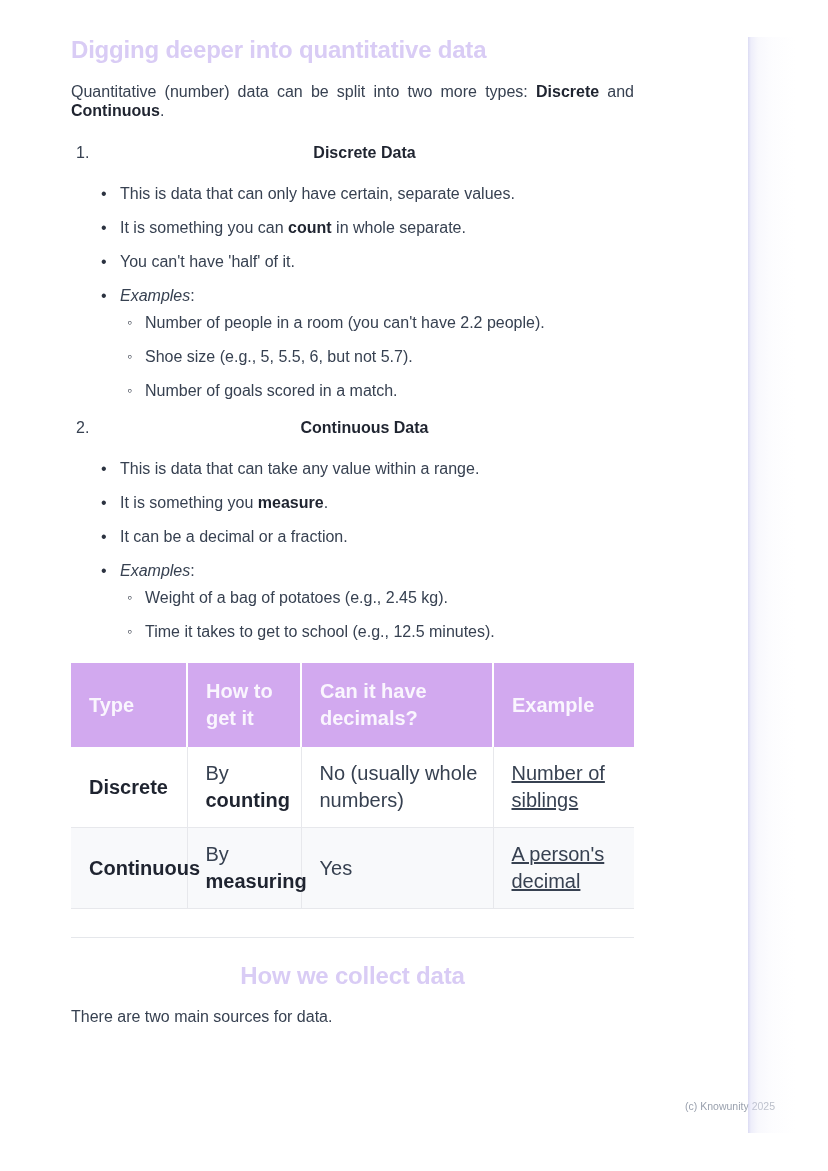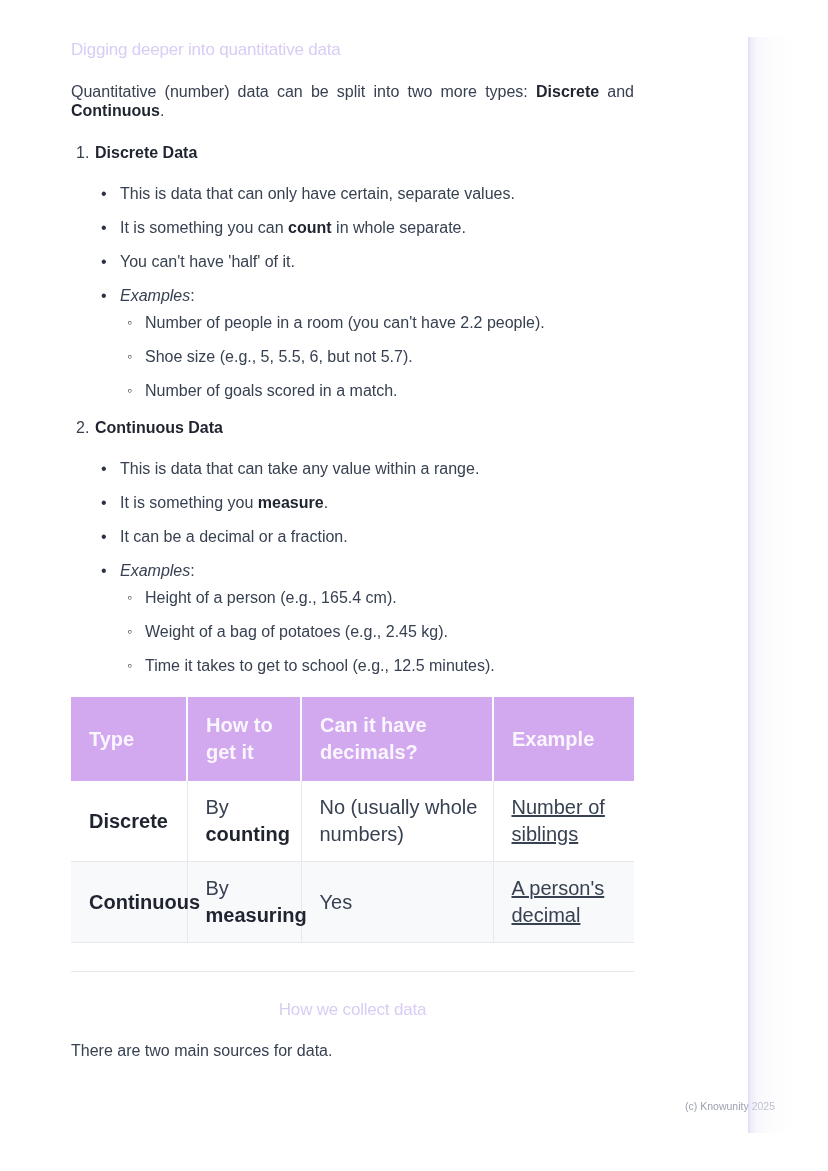--- a/index.html
+++ b/index.html
@@ -8,40 +8,40 @@
     width:828px; height:1171px;
     position:relative;
     font-family:"Liberation Sans", sans-serif;
     color:#374151;
     overflow:hidden;
   }
   .content {
     position:absolute; left:71px; top:36px; width:563px;
   }
   h1.sec-title, h2.sec-title {
-    font-size:17px; line-height:28px; font-weight:400;
+    font-size:24px; line-height:28px; font-weight:700;
     color:#d9ccf5; letter-spacing:-0.2px;
   }
   p.body-text {
     font-size:16px; line-height:19px; color:#374151;
   }
   .intro { margin-top:18px; text-align:justify; }
   b, strong { color:#1f2430; font-weight:700; }
 
   
   .num-list { list-style:none; }
   .num-item { display:flex; margin-top:19px; }
   .num-item + .num-item { margin-top:10px; }
   .num-item .num {
     font-size:16px; line-height:27px; color:#374151;
     width:24px; flex:0 0 24px; text-align:left; padding-left:5px;
   }
   .num-item .num-body { flex:1; }
   .num-item .item-heading {
-    font-size:16px; line-height:27px; font-weight:700; color:#1f2430;
+    font-size:16px; line-height:27px; font-weight:700; color:#1f2430;text-align:center;
   }
 
   
   ul.bullets { list-style:none; margin-top:14px; padding-left:25px; }
   ul.bullets > li {
     position:relative; font-size:16px; line-height:27px;
     margin-bottom:7px; color:#374151;
   }
   ul.bullets > li:last-child { margin-bottom:0; }
   ul.bullets > li::before {
@@ -133,21 +133,20 @@
     <li class="num-item">
       <span class="num">2.</span>
       <div class="num-body">
         <div class="item-heading">Continuous Data</div>
         <ul class="bullets">
           <li><span>This is data that can take any value within a range.</span></li>
           <li><span>It is something you </span><strong>measure</strong><span>.</span></li>
           <li><span>It can be a decimal or a fraction.</span></li>
           <li><em class="ex">Examples</em><span>:</span>
             <ul class="subs">
-              <li><span>Height of a person (e.g., 165.4 cm).</span></li>
               <li><span>Weight of a bag of potatoes (e.g., 2.45 kg).</span></li>
               <li><span>Time it takes to get to school (e.g., 12.5 minutes).</span></li>
             </ul>
           </li>
         </ul>
       </div>
     </li>
 
   </ol>
 

